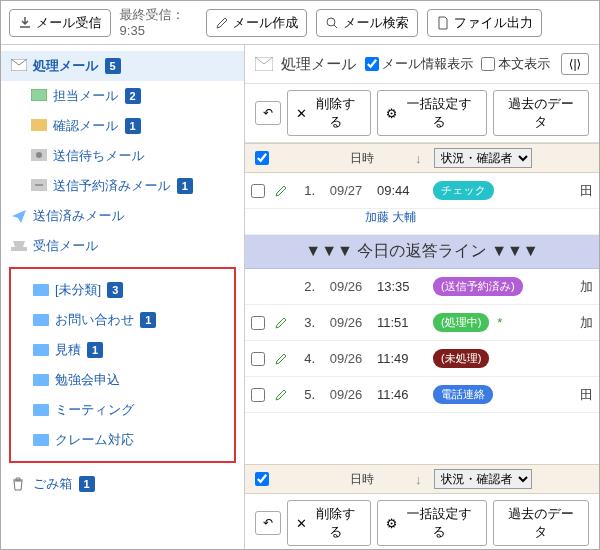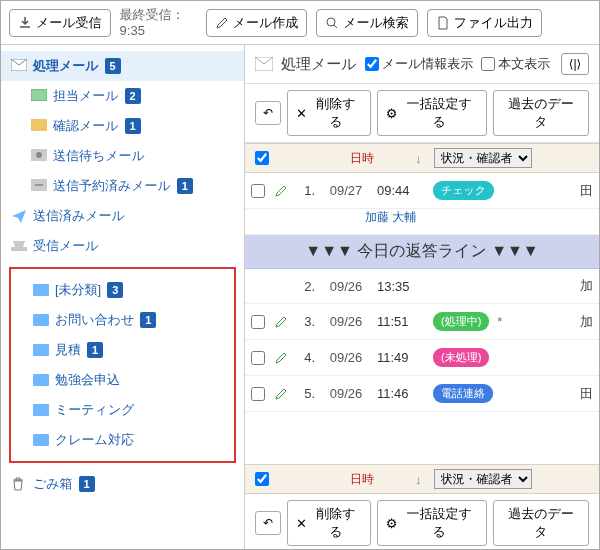--- a/index.html
+++ b/index.html
@@ -19,32 +19,32 @@
 .fold-ic{width:16px;height:12px;background:#6fb8ff;border-radius:1px;display:inline-block;flex-shrink:0}
 .content{flex:1;display:flex;flex-direction:column;overflow:hidden}
 .chead{display:flex;align-items:center;gap:8px;padding:8px 10px;border-bottom:1px solid #e0e0e0}
 .chead h2{font-size:15px;font-weight:normal;color:#444}
 .chk-label{display:flex;align-items:center;gap:3px;font-size:12px;color:#333}
 .wrap-btn{margin-left:auto;border:1px solid #999;border-radius:3px;width:28px;height:22px;display:flex;align-items:center;justify-content:center;cursor:pointer;font-size:12px}
 .actrow{display:flex;align-items:center;gap:6px;padding:6px 10px;border-bottom:1px solid #e0e0e0}
 .abtn{border:1px solid #aaa;border-radius:3px;padding:4px 8px;background:#fff;cursor:pointer;display:inline-flex;align-items:center;gap:3px;font-size:12px}
 .undo{width:26px;justify-content:center}
 .headerrow{display:flex;align-items:center;background:#f6f0e6;border-top:1px solid #d8d0c0;border-bottom:1px solid #d8d0c0;padding:4px 6px;gap:6px}
-.hcell{color:#b91c1c;font-size:12px}
+.hcell{color:#404040;font-size:12px}
 .selectx{border:1px solid #999;font-size:12px;padding:1px 2px}
 .list{flex:1;overflow:auto}
 .row{display:flex;align-items:center;padding:8px 6px;border-bottom:1px solid #eee;gap:8px}
 .row .idx{width:18px;text-align:right;color:#444}
 .row .date{width:46px;color:#555;text-align:center}
 .row .time{width:48px;font-weight:normal;color:#333}
 .tag{color:#fff;font-size:11px;padding:2px 8px;border-radius:9px;white-space:nowrap}
 .t-check{background:#26c2c9}
 .t-yoyaku{background:#b25fd6}
 .t-proc{background:#46c25a}
-.t-unproc{background:#ec4899}
+.t-unproc{background:#7f1d1d}
 .t-tel{background:#3b7be2}
 .editic{width:16px;height:16px;display:inline-block;color:#3a9a3a}
 .subrow{padding:0 6px 8px 120px;border-bottom:1px solid #eee;color:#2060b0;font-size:12px}
 .divider{background:#cdd3ef;text-align:center;padding:6px;color:#333;font-size:16px;border-bottom:1px solid #b9bfe0}
 .cb{width:14px;height:14px}
 svg{display:block}
 </style>
 </head>
 <body>
 
@@ -251,20 +251,21 @@
           <span style="margin-left:auto;color:#444">田</span>
         </div>
         <div class="subrow">加藤 大輔</div>
         <div class="divider">▼▼▼ 今日の返答ライン ▼▼▼</div>
         <div class="row">
           <span style="width:14px"></span>
           <span style="width:16px"></span>
           <span class="idx">2.</span>
           <span class="date">09/26</span>
           <span class="time">13:35</span>
+          <span class="tag t-yoyaku">(送信予約済み)</span>
           <span style="margin-left:auto;color:#444">加</span>
         </div>
         <div class="row">
           <input type="checkbox" class="cb" style="">
           <span class="editic">
             <svg width="16" height="16">
               <path d="M3 13l1-3 7-7 2 2-7 7-3 1z" stroke="#3a9a3a" fill="#fff"></path>
             </svg>
           </span>
           <span class="idx">3.</span>

